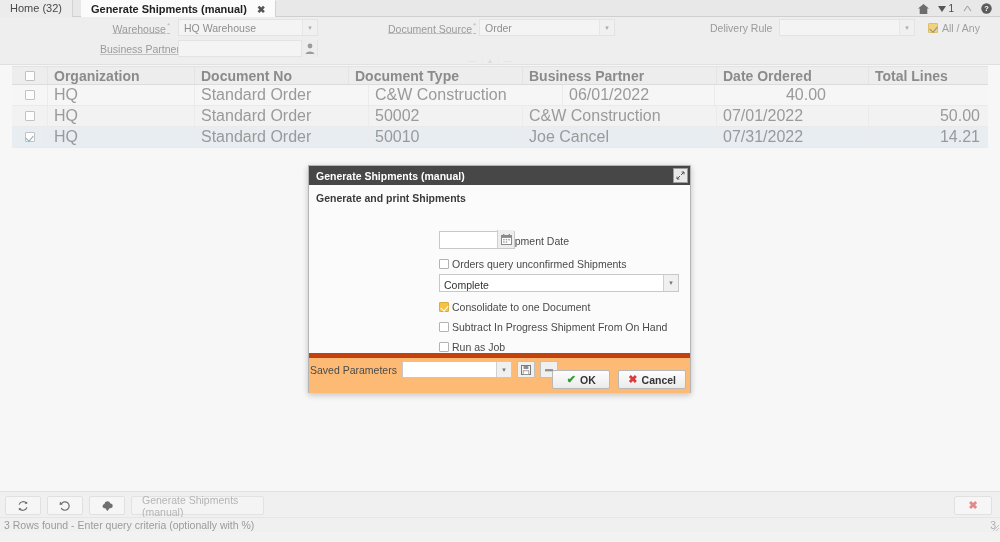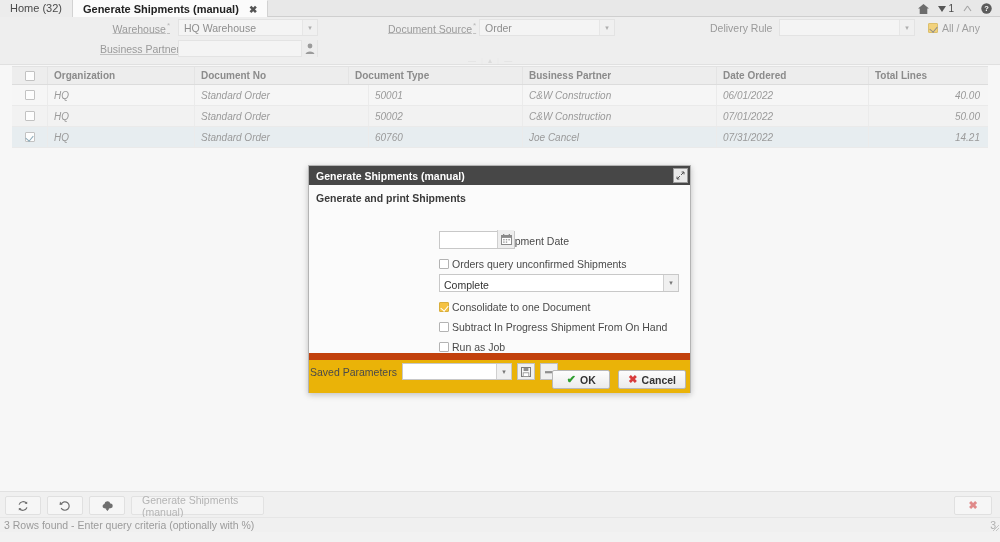--- a/index.html
+++ b/index.html
@@ -31,20 +31,21 @@
     background: #ececec;
     border-right: 1px solid #d2d2d2;
     cursor: default;
     white-space: nowrap;
   }
   .tab.active {
     background: #fbfbfb;
     color: #222;
     font-weight: bold;
     border-top: 1px solid #fbfbfb;
+    margin-left: 8px;
   }
   .tab .closex {
     margin-left: 7px; font-size: 10px; color: #555; font-weight: bold;
   }
   .tabbar-right {
     position: absolute; right: 4px; top: 0; height: 17px;
     display: flex; align-items: center; gap: 9px;
     padding-right: 4px;
   }
   .tb-ico {
@@ -112,35 +113,35 @@
   .pager span { font-size: 8px; color: #b5b5b5; }
   .pager .sep { color: #dcdcdc; }
 
   
   .grid { position: absolute; left: 12px; top: 66px; width: 976px; }
   .ghead {
     display: flex; height: 19px; background: #ededed;
     border-top: 1px solid #e2e2e2; border-bottom: 1px solid #dcdcdc;
   }
   .ghead .gc {
-    font-size: 10px; font-weight: bold; color: #8b8b8b;
+    font-size: 14px; font-weight: bold; color: #8b8b8b;
     display: flex; align-items: center;
     padding-left: 6px;
     border-right: 1px solid #e4e4e4;
     white-space: nowrap; overflow: hidden;
   }
   .grow { display: flex; height: 21px; background: #f2f2f2; border-bottom: 1px solid #eaeaea; }
   .grow.alt { background: #f6f6f6; }
   .grow.sel { background: #e7edf0; }
   .grow .gc {
-    font-size: 10px; color: #9a9a9a;
+    font-size: 16px; color: #9a9a9a;
     display: flex; align-items: center;
     padding-left: 6px;
     border-right: 1px solid #ebebeb;
-    white-space: nowrap; overflow: hidden; font-style: italic;
+    white-space: nowrap; overflow: hidden;
   }
   .gc.num { justify-content: flex-end; padding-right: 8px; padding-left: 0; }
   .gc.chk { justify-content: center; padding-left: 0; }
   .cb-box {
     width: 10px; height: 10px; border: 1px solid #c2c2c2;
     background: #fdfdfd; border-radius: 1px; position: relative;
   }
   .cb-box.on:after {
     content: ""; position: absolute; left: 1.5px; top: 0.5px;
     width: 4px; height: 6px;
@@ -213,22 +214,22 @@
     background: #f5c243; border-radius: 1px; position: relative; flex: 0 0 10px;
   }
   .cbo:after {
     content: ""; position: absolute; left: 2px; top: 1px;
     width: 4px; height: 6px;
     border-right: 1.7px solid #ffffff; border-bottom: 1.7px solid #ffffff;
     transform: rotate(40deg);
   }
   .modal-foot {
     position: relative; height: 40px;
-    border-top: 7px solid #c2410c;
-    background: #eab308;
+    border-top: 5px solid #c2410c;
+    background: #fdba74;
   }
   .sp-row { position: absolute; left: 0; top: 3px; display: flex; align-items: center; gap: 5px; }
   .sp-lab { font-size: 10.5px; color: #4a4a4a; margin-left: 1px; }
   .sp-field {
     width: 110px; height: 17px; background: #fff; border: 1px solid #c8c8c8;
     display: flex; align-items: center;
   }
   .sqbtn {
     width: 18px; height: 17px; background: #f0f0f0; border: 1px solid #c0c0c0;
     display: flex; align-items: center; justify-content: center;
@@ -381,21 +382,20 @@
       <div class="gc w-date">Date Ordered</div>
       <div class="gc w-tl">Total Lines</div>
     </div>
 
     <div class="grow alt">
       <div class="gc chk w-chk">
           <span class="cb-box"></span>
         </div>
       <div class="gc w-org">HQ</div>
       <div class="gc w-dtype">Standard Order</div>
-      <div class="gc w-dno">50001</div>
       <div class="gc w-bp">C&amp;W Construction</div>
       <div class="gc w-date">06/01/2022</div>
       <div class="gc num w-tl">40.00</div>
     </div>
 
     <div class="grow">
       <div class="gc chk w-chk">
           <span class="cb-box"></span>
         </div>
       <div class="gc w-org">HQ</div>
@@ -405,21 +405,21 @@
       <div class="gc w-date">07/01/2022</div>
       <div class="gc num w-tl">50.00</div>
     </div>
 
     <div class="grow sel">
       <div class="gc chk w-chk">
           <span class="cb-box on"></span>
         </div>
       <div class="gc w-org">HQ</div>
       <div class="gc w-dtype">Standard Order</div>
-      <div class="gc w-dno">60760</div>
+      <div class="gc w-dno">50010</div>
       <div class="gc w-bp">Joe Cancel</div>
       <div class="gc w-date">07/31/2022</div>
       <div class="gc num w-tl">14.21</div>
     </div>
   </div>
 
   <div class="modal">
 
     <div class="modal-title">
       <span class="t">Generate Shipments (manual)</span>

